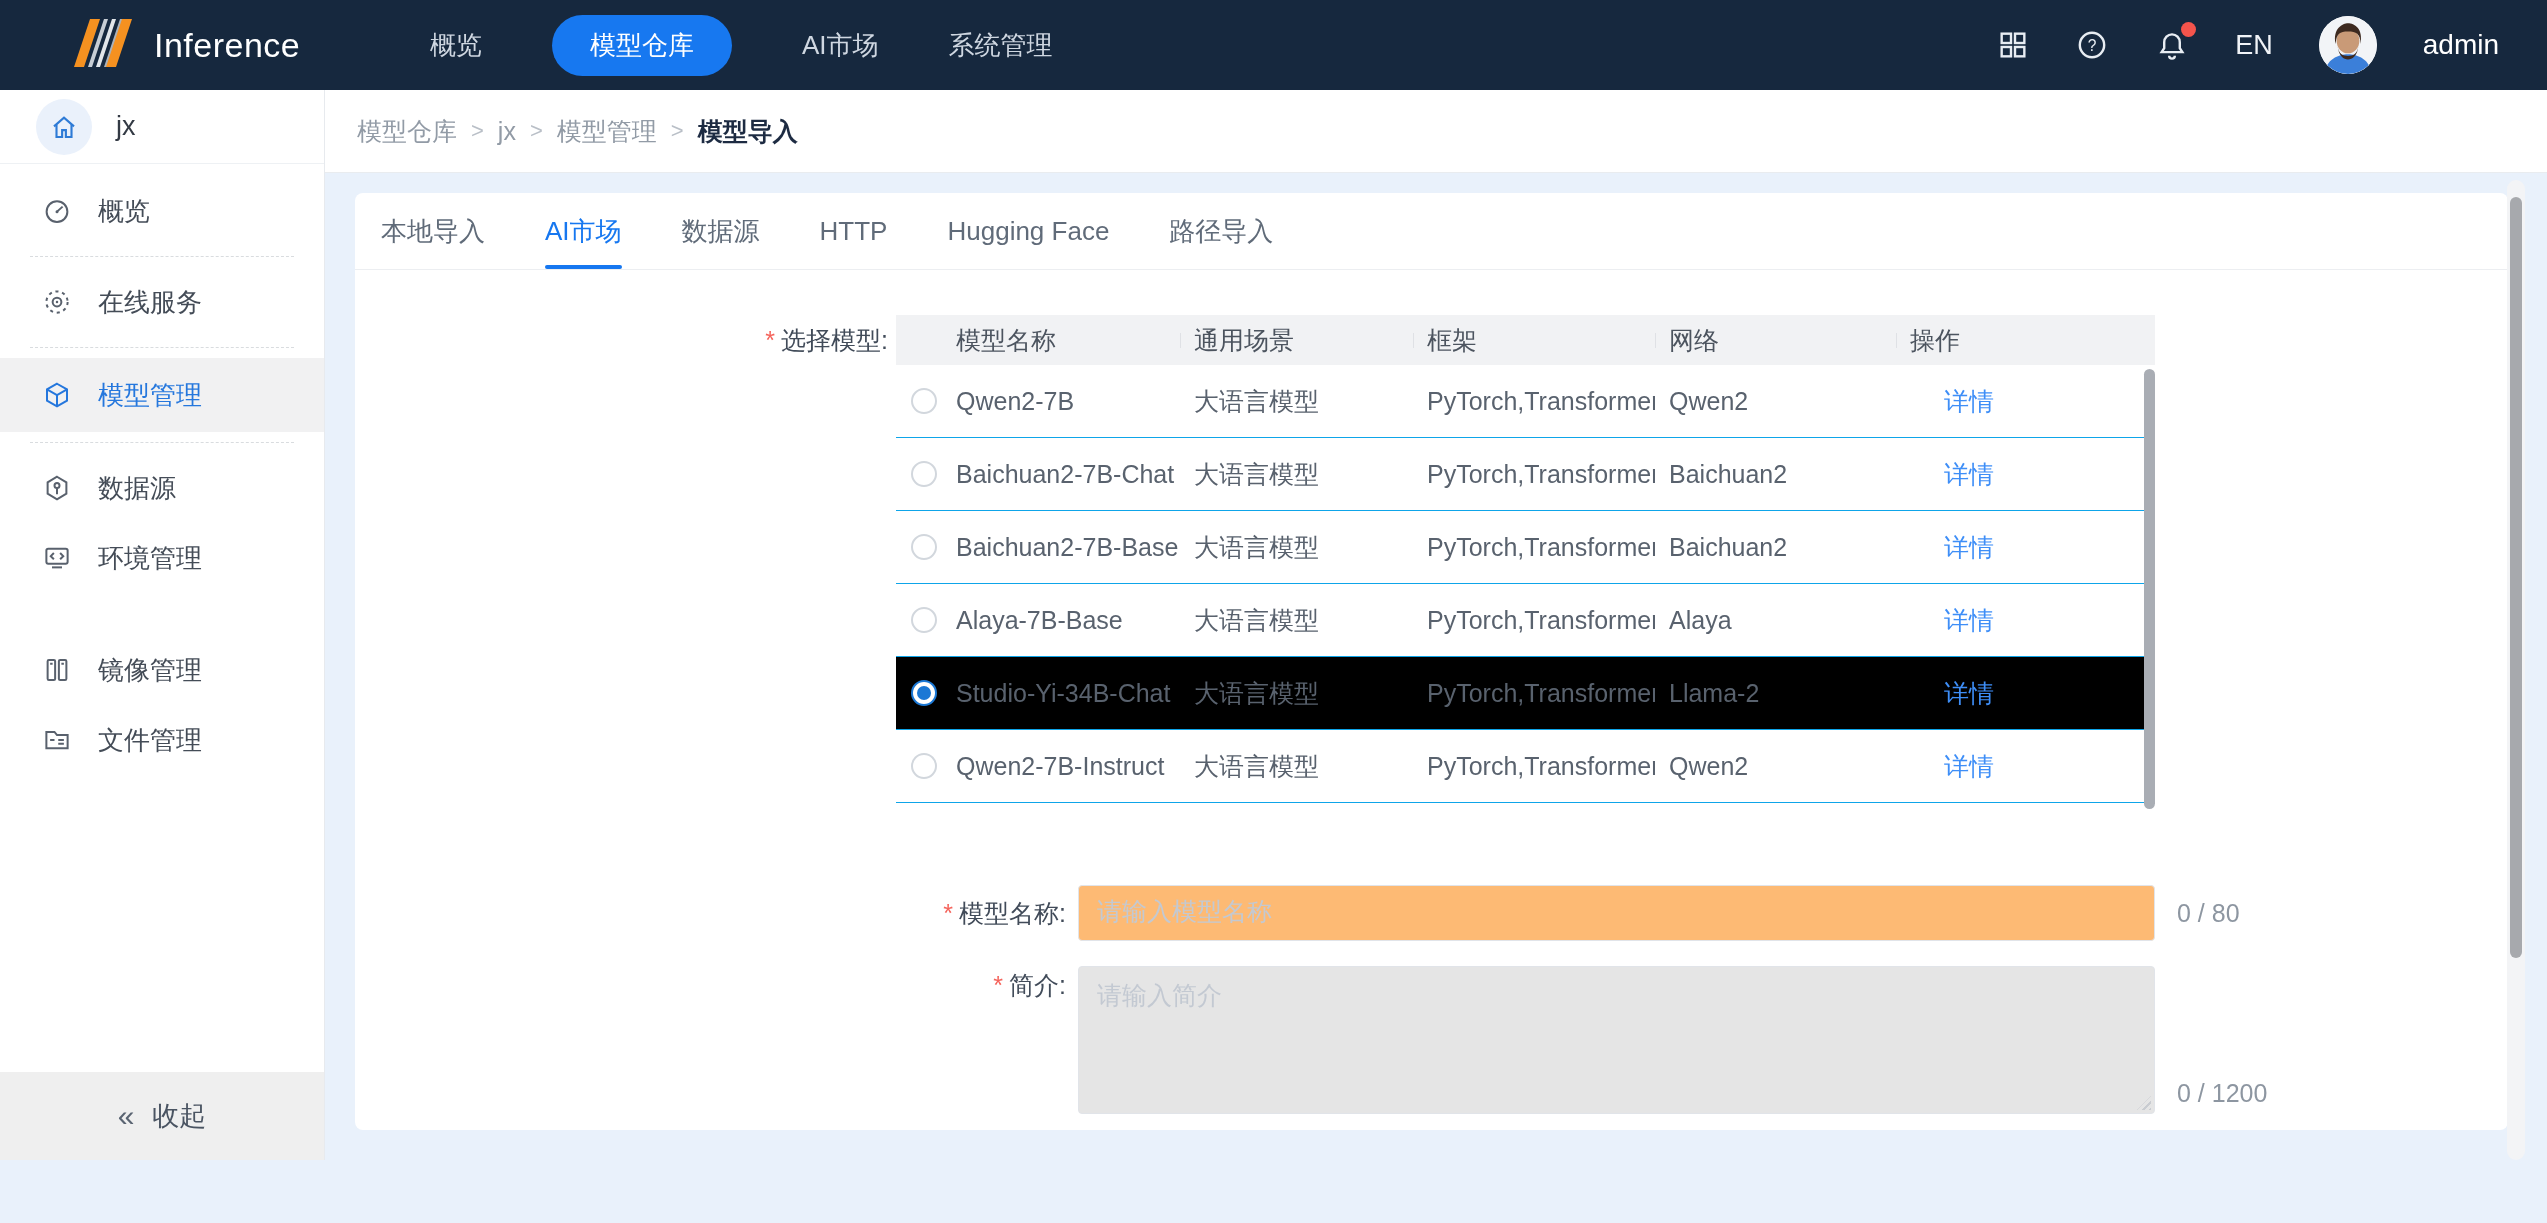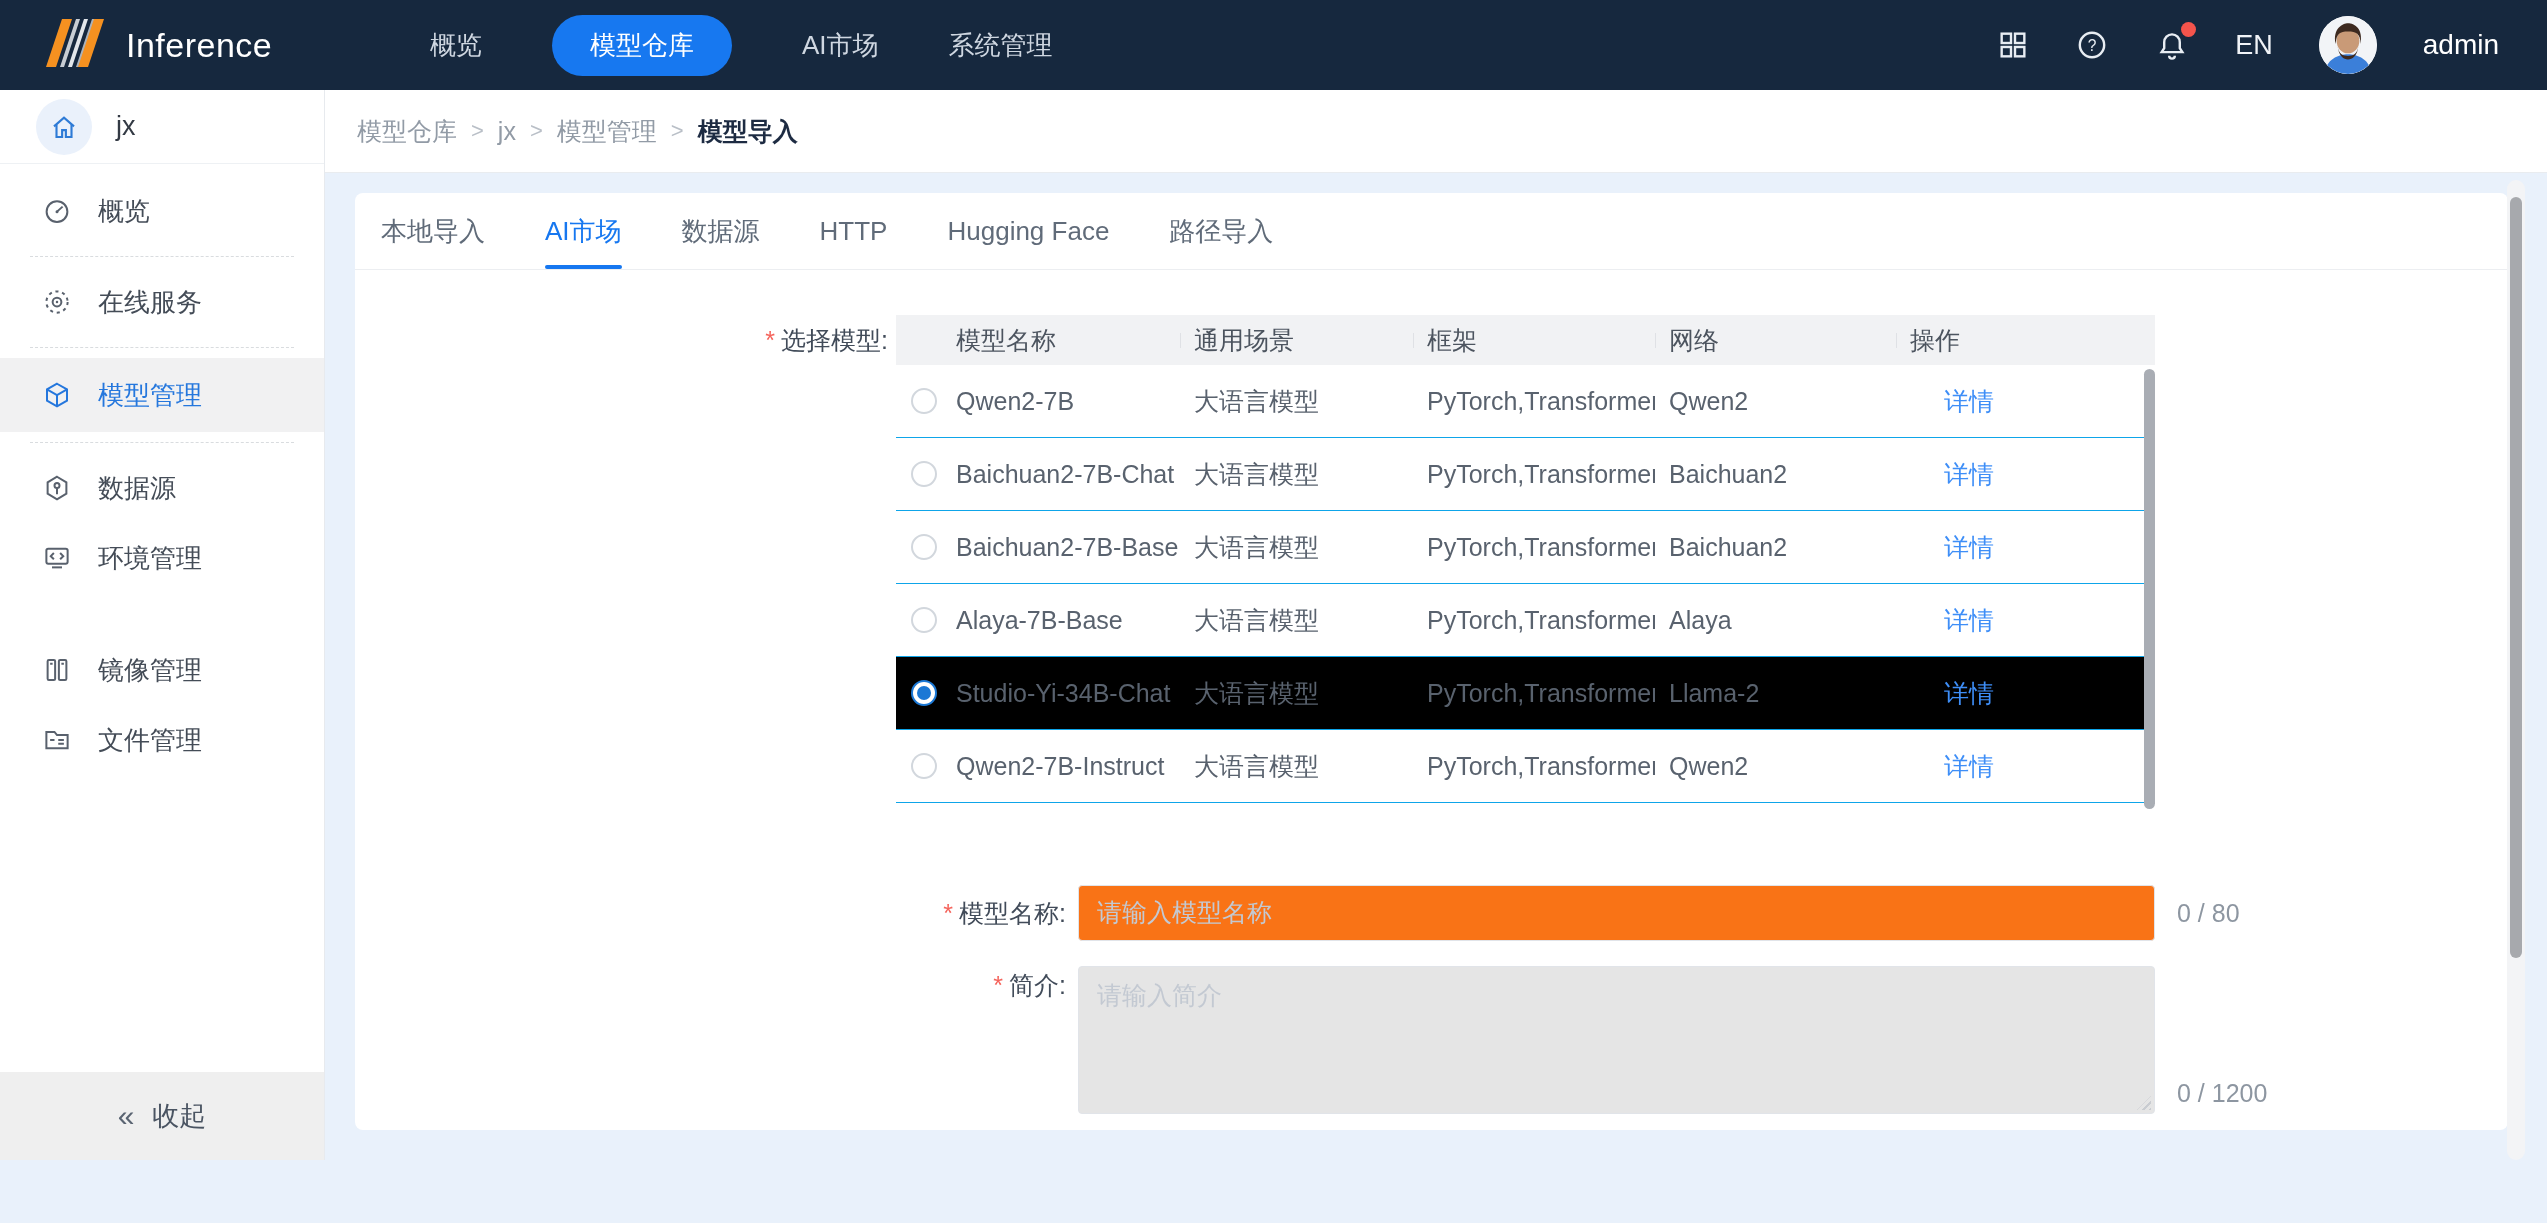--- a/index.html
+++ b/index.html
@@ -10,21 +10,21 @@
     font-family:"Liberation Sans","DejaVu Sans",sans-serif;
     overflow:hidden;
   }
   .app { position:relative; width:2547px; height:1223px; }
 
   
   .navbar {
     position:absolute; top:0; left:0; width:2547px; height:90px;
     background:#16283e; display:flex; align-items:center; color:#fff; z-index:5;
   }
-  .brand { display:flex; align-items:center; gap:20px; padding-left:44px; min-width:430px; }
+  .brand { display:flex; align-items:center; gap:20px; padding-left:72px; min-width:430px; }
   .brand-name { font-size:34px; color:#ffffff; letter-spacing:.5px; }
   .nav-menu { display:flex; align-items:center; gap:70px; }
   .nav-item { font-size:26px; color:#cfd7e1; cursor:pointer; white-space:nowrap; }
   .nav-item.active { background:#1778f0; color:#fff; padding:13px 38px; border-radius:999px; }
   .nav-right { margin-left:auto; display:flex; align-items:center; gap:46px; padding-right:48px; }
   .icon-btn { position:relative; color:#e8edf3; display:flex; align-items:center; cursor:pointer; }
   .badge-dot { position:absolute; top:-6px; right:-7px; width:15px; height:15px; border-radius:50%; background:#f4544c; }
   .lang { font-size:27px; color:#f0f3f7; cursor:pointer; }
   .avatar { width:58px; height:58px; border-radius:50%; overflow:hidden; background:#f2f4f7; flex:none; cursor:pointer; }
   .user-name { font-size:28px; color:#ffffff; cursor:pointer; }
@@ -99,21 +99,21 @@
   .radio { width:26px; height:26px; border:2px solid #d2d7dd; border-radius:50%; background:#fff; position:relative; cursor:pointer; flex:none; }
   .radio.checked { border-color:#1b78d5; }
   .radio.checked::after { content:""; position:absolute; inset:4px; border-radius:50%; background:#1b78d5; }
   .link { color:#3e8ef7; cursor:pointer; padding-left:34px; }
   .tscroll { position:absolute; right:0; top:54px; width:11px; height:440px; background:#a9adb4; border-radius:6px; cursor:pointer; }
 
   
   .inp {
     position:absolute; left:723px; top:615px; width:1077px; height:56px;
     border:1px solid #e1e4e9; border-radius:4px; padding:0 18px;
-    font-size:25px; color:#333; background:#f97316; font-family:Liberation Serif, serif; outline:none;
+    font-size:25px; color:#333; background:#fdba74; font-family:Liberation Mono, monospace; outline:none;
   }
   .inp::placeholder { color:#c3c9d2; }
   .txa {
     position:absolute; left:723px; top:696px; width:1077px; height:148px;
     border:1px solid #e1e4e9; border-radius:4px; padding:12px 18px;
     font-size:25px; color:#333; background:#e5e5e5; resize:none; font-family:inherit; outline:none;
   }
   .txa::placeholder { color:#c3c9d2; }
   .grip {
     position:absolute; left:1782px; top:826px; width:14px; height:14px; pointer-events:none;

